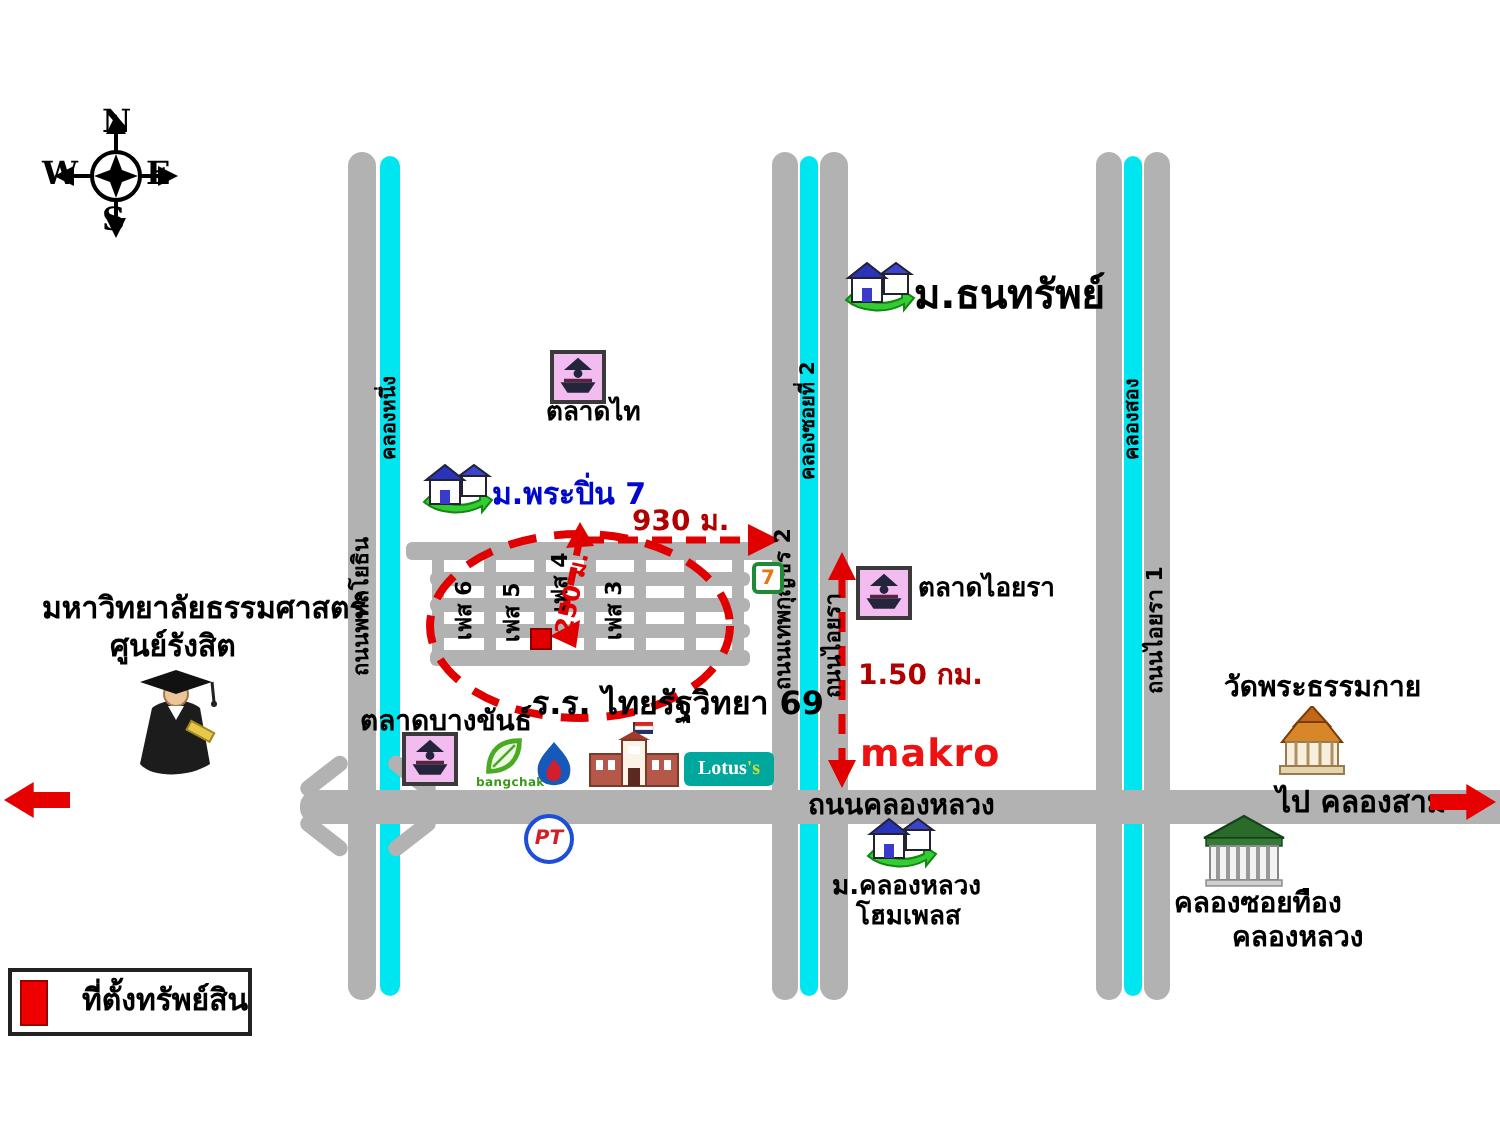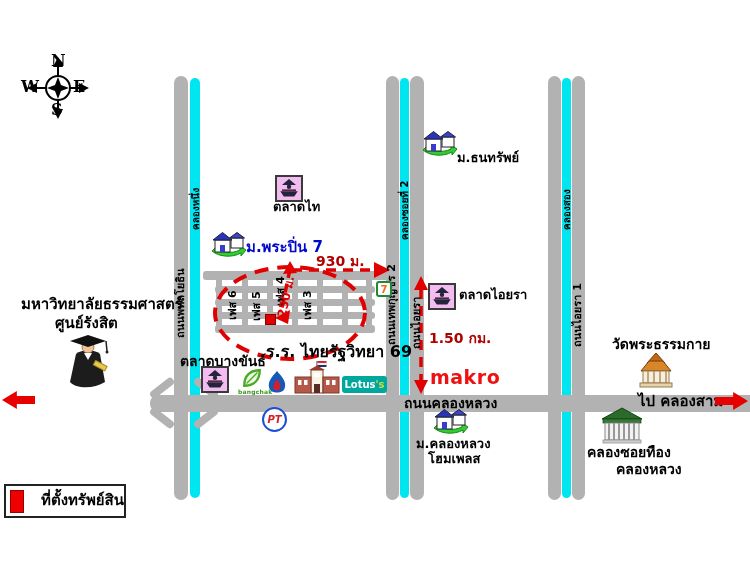--- a/index.html
+++ b/index.html
@@ -26,21 +26,21 @@
   .arrow-right{clip-path:polygon(100% 50%,55% 0,55% 28%,0 28%,0 72%,55% 72%,55% 100%);}
   
   .market{position:absolute;width:28px;height:27px;background:#f2bcf0;border:2px solid #3a3a3a;
           box-sizing:border-box;display:flex;align-items:center;justify-content:center;}
   
   .seven{position:absolute;width:16px;height:16px;background:#fff;border:2px solid #1f8a36;border-radius:3px;
          box-sizing:border-box;display:flex;align-items:center;justify-content:center;
          font-size:10px;font-weight:bold;color:#e87511;}
   
   .lotus{position:absolute;width:45px;height:17px;background:#00a79d;border-radius:3px;
-         display:flex;align-items:center;justify-content:center;font-size:10px;font-weight:bold;}
+         display:flex;align-items:center;justify-content:center;font-size:10px;font-weight:bold;font-family:Liberation Serif, serif;}
   .lotus .w{color:#fff;}
   .lotus .y{color:#cddc39;}
   
   .pt{position:absolute;width:25px;height:25px;border-radius:50%;background:#fff;border:2px solid #1d4ed8;
       box-sizing:border-box;display:flex;align-items:center;justify-content:center;
       font-size:10px;font-weight:bold;color:#d32027;font-style:italic;}
   .bangchak-txt{position:absolute;font-size:6px;font-weight:bold;color:#3a9a1a;letter-spacing:.2px;}
   .makro{position:absolute;font-size:19px;font-weight:800;color:#ee1111;letter-spacing:.5px;}
   .prop-sq{position:absolute;left:265px;top:314px;width:9px;height:9px;background:#e00000;border:1px solid #8a0000;}
   svg{display:block;}
@@ -150,21 +150,21 @@
   <span class="lbl" style="left:246px;top:239px;font-size:15px;color:#0008cc">ม.พระปิ่น 7</span>
 
   <svg class="abs" style="left:420px;top:129px" width="38" height="30" viewBox="0 0 38 30">
     <path d="M3 21 C10 27 23 28 32 23 L32 26 L37 20 L31 16 L31 20 C23 24 11 23 7 17 Z" fill="#33cc33" stroke="#128812" stroke-width="1"></path>
     <rect x="22" y="8" width="12" height="10" fill="#fff" stroke="#223" stroke-width="1"></rect>
     <polygon points="20.5,8 28,2.5 35.5,8" fill="#3a44cc" stroke="#223" stroke-width="1"></polygon>
     <rect x="6" y="10" width="15" height="12" fill="#fff" stroke="#223" stroke-width="1"></rect>
     <polygon points="4,10 13.5,2.5 23,10" fill="#2a34bb" stroke="#223" stroke-width="1"></polygon>
     <rect x="11" y="15" width="5" height="7" fill="#3a3acc"></rect>
   </svg>
-  <span class="lbl" style="left:457px;top:151px;font-size:13px">ม.ธนทรัพย์</span>
+  <span class="lbl" style="left:457px;top:136px;font-size:20px">ม.ธนทรัพย์</span>
 
   <div class="seven" style="left:376px;top:281px">
     <span>7</span>
   </div>
 
   <div class="market" style="left:428px;top:283px">
     <svg width="22" height="21" viewBox="0 0 24 24">
       <polygon points="12,1 4,8 20,8" fill="#24243c"></polygon>
       <circle cx="12" cy="10" r="2.5" fill="#24243c"></circle>
       <rect x="4" y="13" width="16" height="2" fill="#5a2440"></rect>

